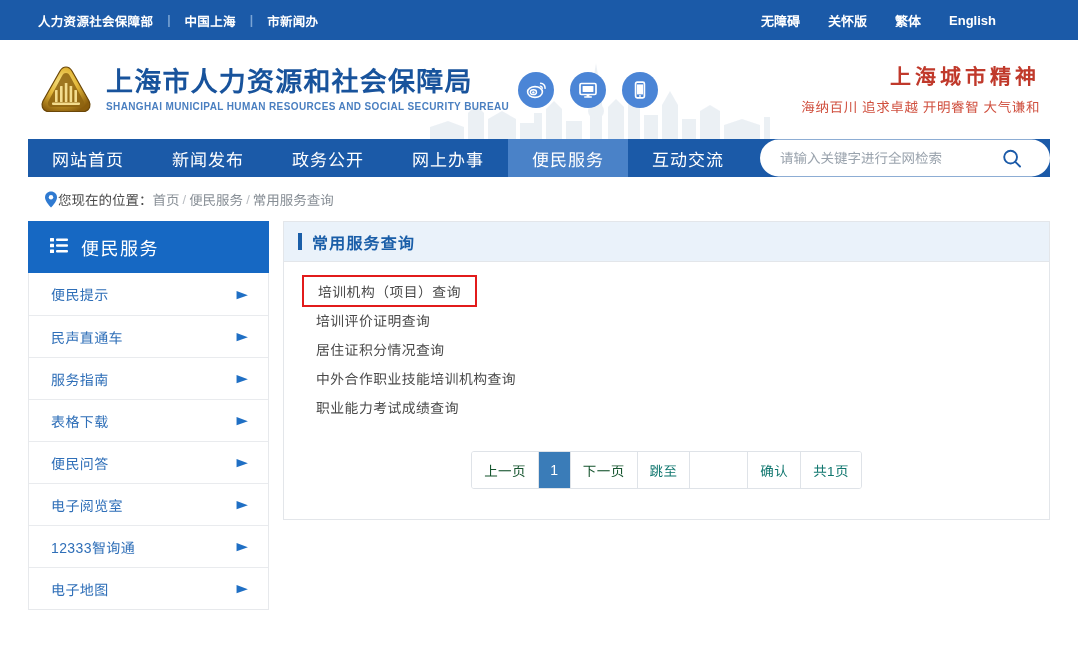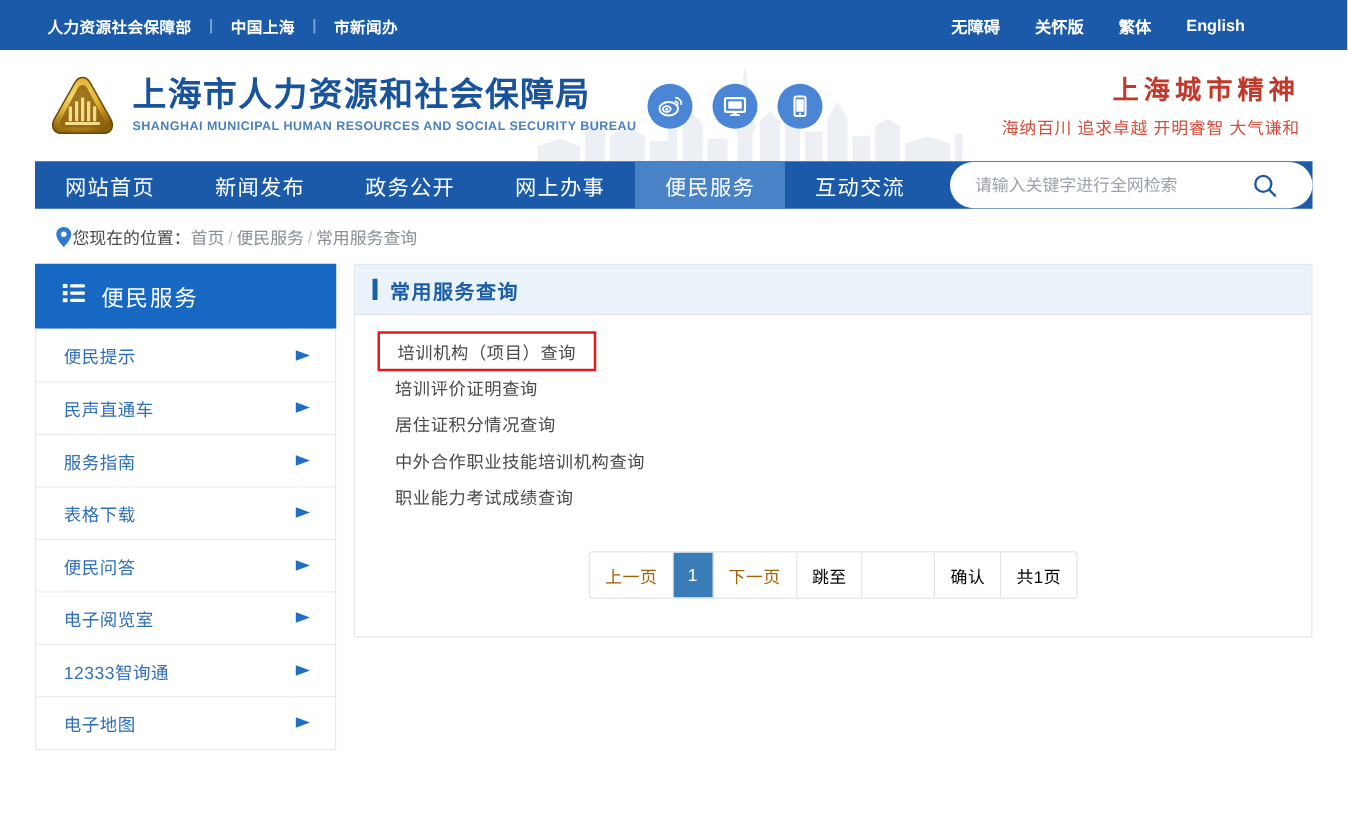--- a/index.html
+++ b/index.html
@@ -40,21 +40,21 @@
   .topbar-right a{
     color:#ffffff;
     font-size:13px;
     text-decoration:none;
     white-space:nowrap;
   }
 
   
   .banner{
     position:relative;
-    height:89px;
+    height:99px;
     background:#ffffff;
     overflow:hidden;
   }
   .skyline{
     position:absolute;
     left:430px; bottom:0;
     width:340px; height:78px;
     opacity:.17;
     pointer-events:none;
   }
@@ -324,22 +324,22 @@
     justify-content:center;
     font-size:13.5px;
     border-right:1px solid #dfe3e8;
     background:#ffffff;
     white-space:nowrap;
     padding:0 12px;
     cursor:pointer;
     letter-spacing:.4px;
   }
   .pg:last-child{ border-right:none; }
-  .pg.muted{ color:#a16207; }
-  .pg.link{ color:#000000; }
+  .pg.muted{ color:#14532d; }
+  .pg.link{ color:#0f766e; }
   .pg.active{
     background:#3a7cb8;
     color:#ffffff;
     min-width:32px;
     padding:0;
     font-size:14px;
     cursor:default;
   }
   .pg.jumpfield{
     width:58px;

